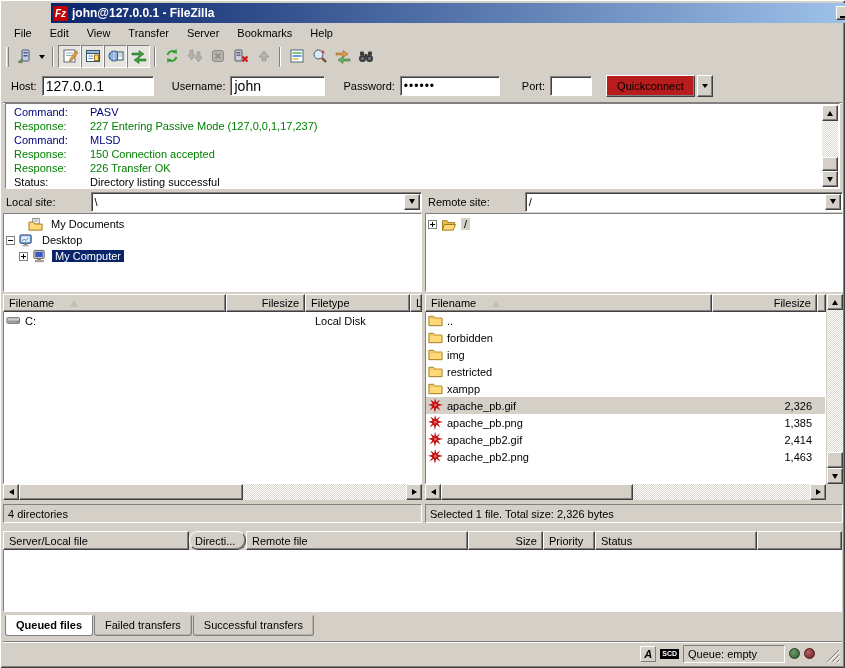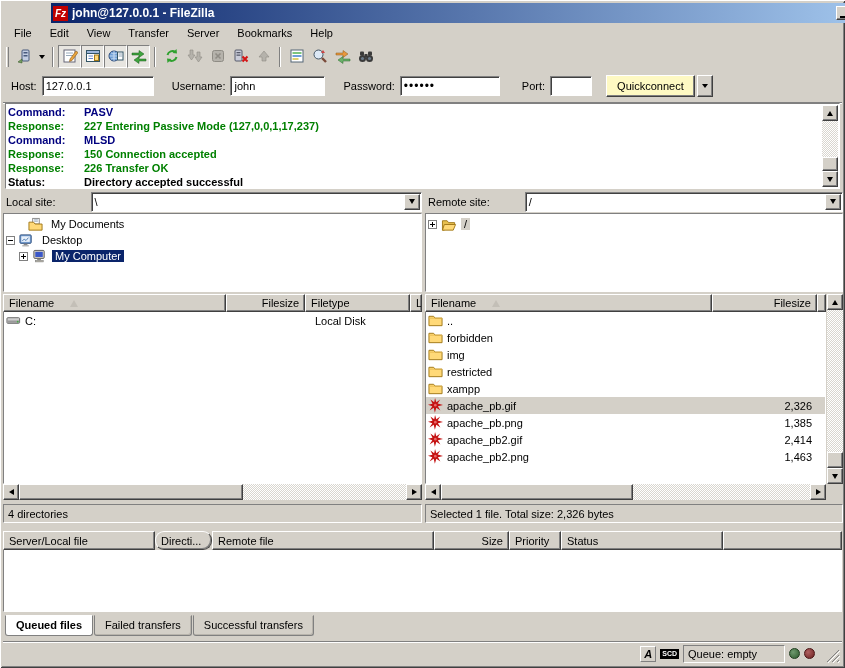--- a/index.html
+++ b/index.html
@@ -32,32 +32,32 @@
   .tbtn.pressed{border:1px solid;border-color:#808080 #fff #fff #808080;background:#e7e5e0;}
   .tbtn svg{width:16px;height:16px;}
   .tbtn.dis svg *{fill:#b5b2ab;stroke:#8f8c85;}
   .dropbtn{width:13px;height:23px;display:flex;align-items:center;justify-content:center;}
   .tri-d{width:0;height:0;border-left:3px solid transparent;border-right:3px solid transparent;border-top:4px solid #000;}
   
   .quickbar{position:absolute;left:3px;top:70px;width:839px;height:33px;display:flex;align-items:center;padding-left:8px;
     border-bottom:1px solid #808080;box-shadow:0 1px 0 #fff;}
   .quickbar label{margin-right:5px;}
   .field{height:20px;border:1px solid;border-color:#808080 #fff #fff #808080;box-shadow:inset 1px 1px 0 #404040;
-    background:#fff;font-family:"Liberation Sans",sans-serif;font-size:11px;padding:1px 3px;outline:none;}
+    background:#fff;font-family:"Liberation Sans",sans-serif;font-size:14px;padding:1px 3px;outline:none;}
   .f-host{width:112px;margin-right:18px;}
   .f-user{width:95px;margin-right:18px;}
   .f-pass{width:100px;margin-right:22px;letter-spacing:1px;font-size:12px;}
   .f-port{width:42px;margin-right:14px;}
   .qbtn{height:22px;padding:2px 10px;font-family:"Liberation Sans",sans-serif;font-size:11px;cursor:default;
-    border:1px solid;border-color:#fff #404040 #404040 #fff;background:#fef9c3;box-shadow:inset -1px -1px 0 #808080;}
+    border:1px solid;border-color:#fff #404040 #404040 #fff;background:#b91c1c;box-shadow:inset -1px -1px 0 #808080;}
   .qdrop{width:16px;height:22px;display:flex;align-items:center;justify-content:center;margin-left:2px;
     border:1px solid;border-color:#fff #404040 #404040 #fff;background:#d4d0c8;box-shadow:inset -1px -1px 0 #808080;}
   
   .log{position:absolute;left:5px;top:103px;width:835px;height:86px;background:#fff;
-    border:1px solid;border-color:#808080 #fff #fff #808080;padding:1px 18px 1px 2px;overflow:hidden;font-weight:bold;}
+    border:1px solid;border-color:#808080 #fff #fff #808080;padding:1px 18px 1px 8px;overflow:hidden;}
   .logline{display:flex;line-height:14px;white-space:nowrap;}
   .loglbl{width:76px;flex:none;}
   .logline.command{color:#00007f;}
   .logline.response{color:#008000;}
   .logline.status{color:#000;}
   
   .sbtn{background:#d4d0c8;border:1px solid;border-color:#fff #404040 #404040 #fff;box-shadow:inset -1px -1px 0 #808080;
     display:flex;align-items:center;justify-content:center;flex:none;}
   .track{background:repeating-conic-gradient(#fff 0 25%,#d9d6cf 0 50%) 0 0/2px 2px;}
   .thumb{background:#d4d0c8;border:1px solid;border-color:#fff #404040 #404040 #fff;box-shadow:inset -1px -1px 0 #808080;flex:none;}
@@ -127,21 +127,21 @@
   .lrow.file .ic.fil{display:inline-flex;}
   .lrow.drive .ic.drv{display:inline-flex;}
   .listscroll{right:0;top:103px;height:190px;}
   .listscroll .thumb{height:16px;}
   .panehscroll{position:absolute;left:0;right:0;top:293px;}
   .panehscroll .thumb{width:58%;}
   .panestatus{position:absolute;left:0;right:0;top:313px;height:19px;display:flex;align-items:center;padding:0 4px;
     border:1px solid;border-color:#808080 #fff #fff #808080;background:#d4d0c8;}
   
   .qhdr{position:absolute;left:3px;top:531px;width:839px;height:19px;display:flex;}
-  .qhdr .hcell:nth-of-type(1){width:152px;}
+  .qhdr .hcell:nth-of-type(1){width:186px;}
   .qhdr .hcell:nth-of-type(2){width:57px;border-radius:9px;}
   .qhdr .hcell:nth-of-type(3){width:222px;}
   .qhdr .hcell:nth-of-type(4){width:75px;justify-content:flex-end;}
   .qhdr .hcell:nth-of-type(5){width:52px;}
   .qhdr .hcell:nth-of-type(6){width:162px;}
   .qhdr::after{content:"";flex:1;border:1px solid;border-color:#fff #404040 #404040 #fff;
     background:#d4d0c8;box-shadow:inset -1px -1px 0 #808080;}
   .qbody{position:absolute;left:3px;top:550px;width:839px;height:62px;background:#fff;
     border:1px solid;border-color:#808080 #fff #fff #808080;border-top:none;}
   
@@ -362,21 +362,21 @@
           <span class="logtxt">150 Connection accepted</span>
         </div>
 
         <div class="logline response">
           <span class="loglbl">Response:</span>
           <span class="logtxt">226 Transfer OK</span>
         </div>
 
         <div class="logline status">
           <span class="loglbl">Status:</span>
-          <span class="logtxt">Directory accepted successful</span>
+          <span class="logtxt">Directory listing successful</span>
         </div>
       </div>
     <div class="vscroll logscroll">
       <span class="sbtn">
           <span class="t-up"></span>
         </span>
       <span class="track"></span>
       <span class="thumb" style="height:14px"></span>
       <span class="sbtn">
           <span class="t-dn"></span>

